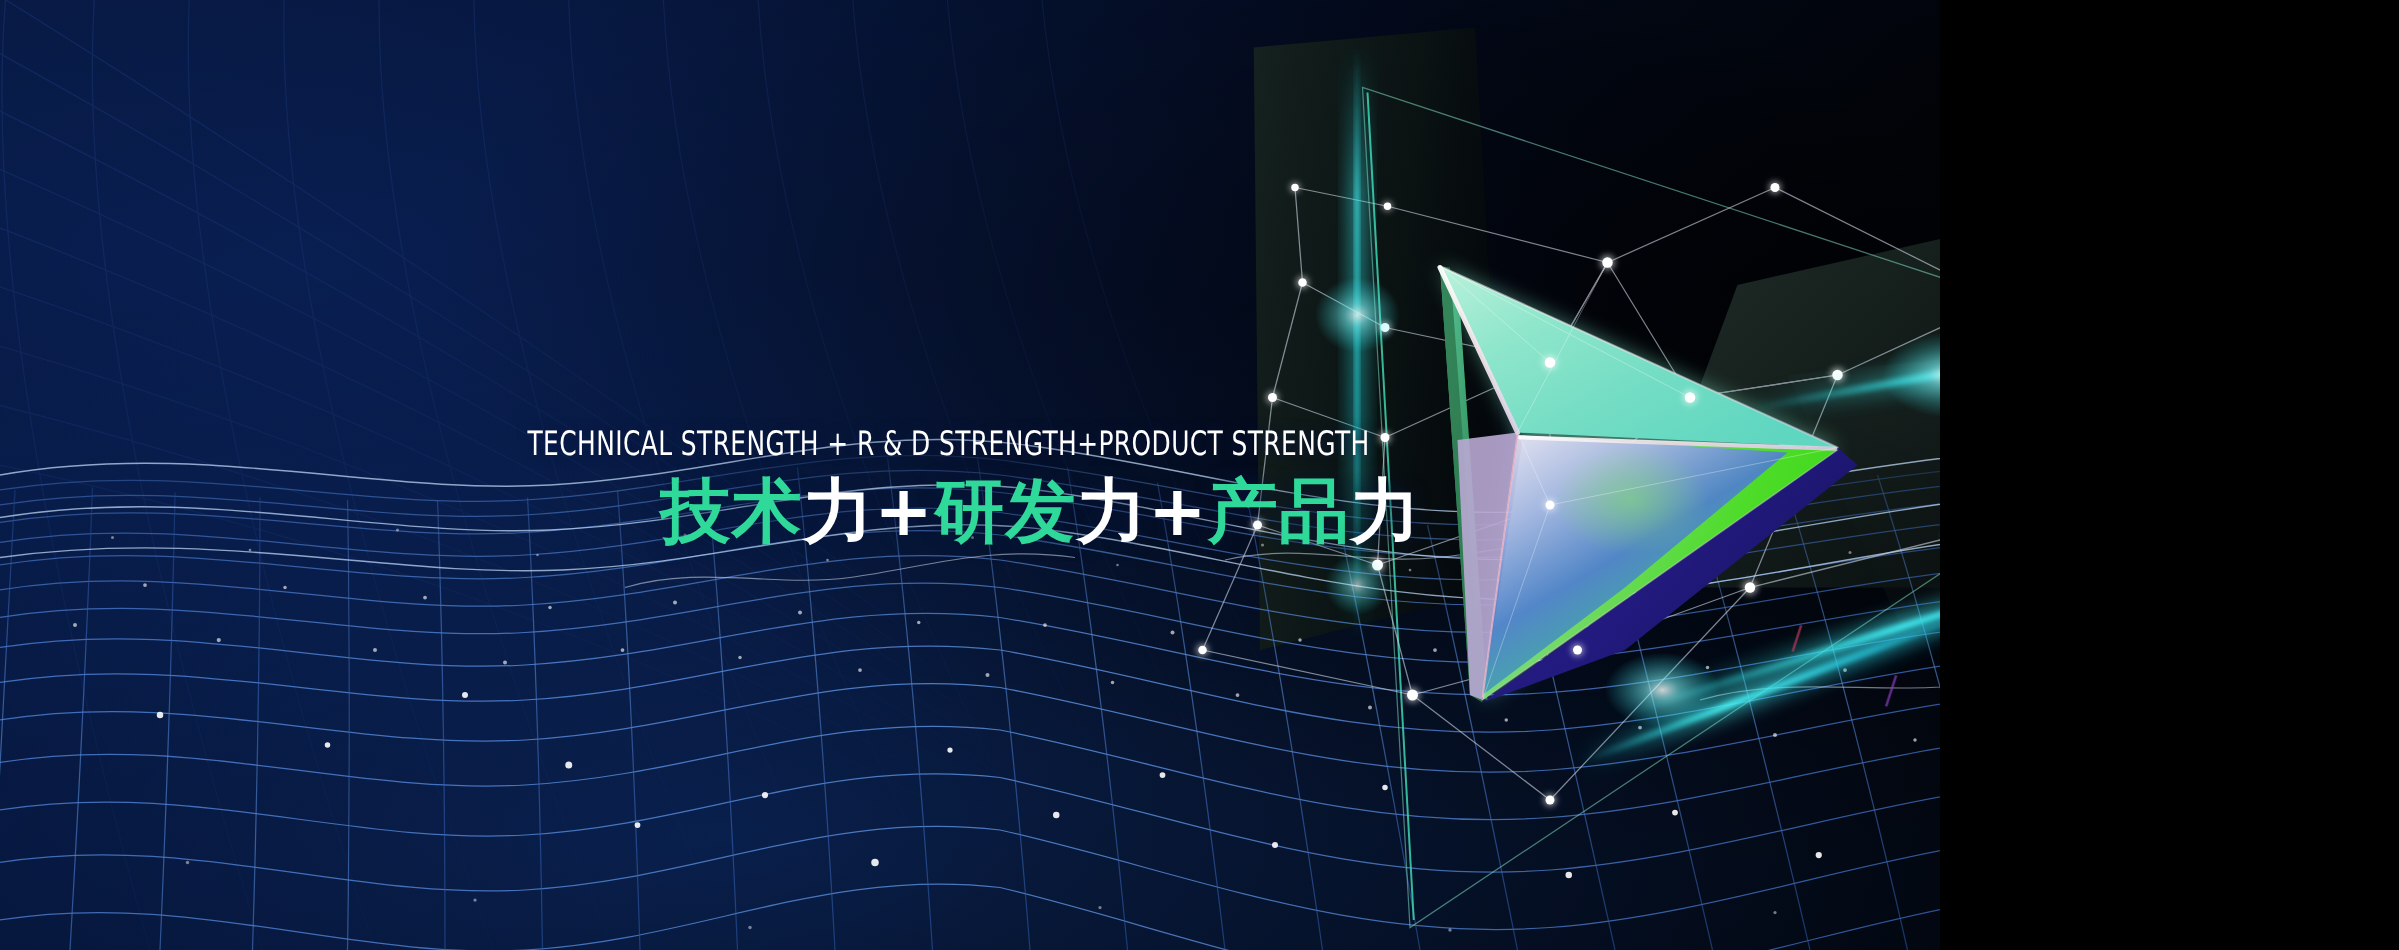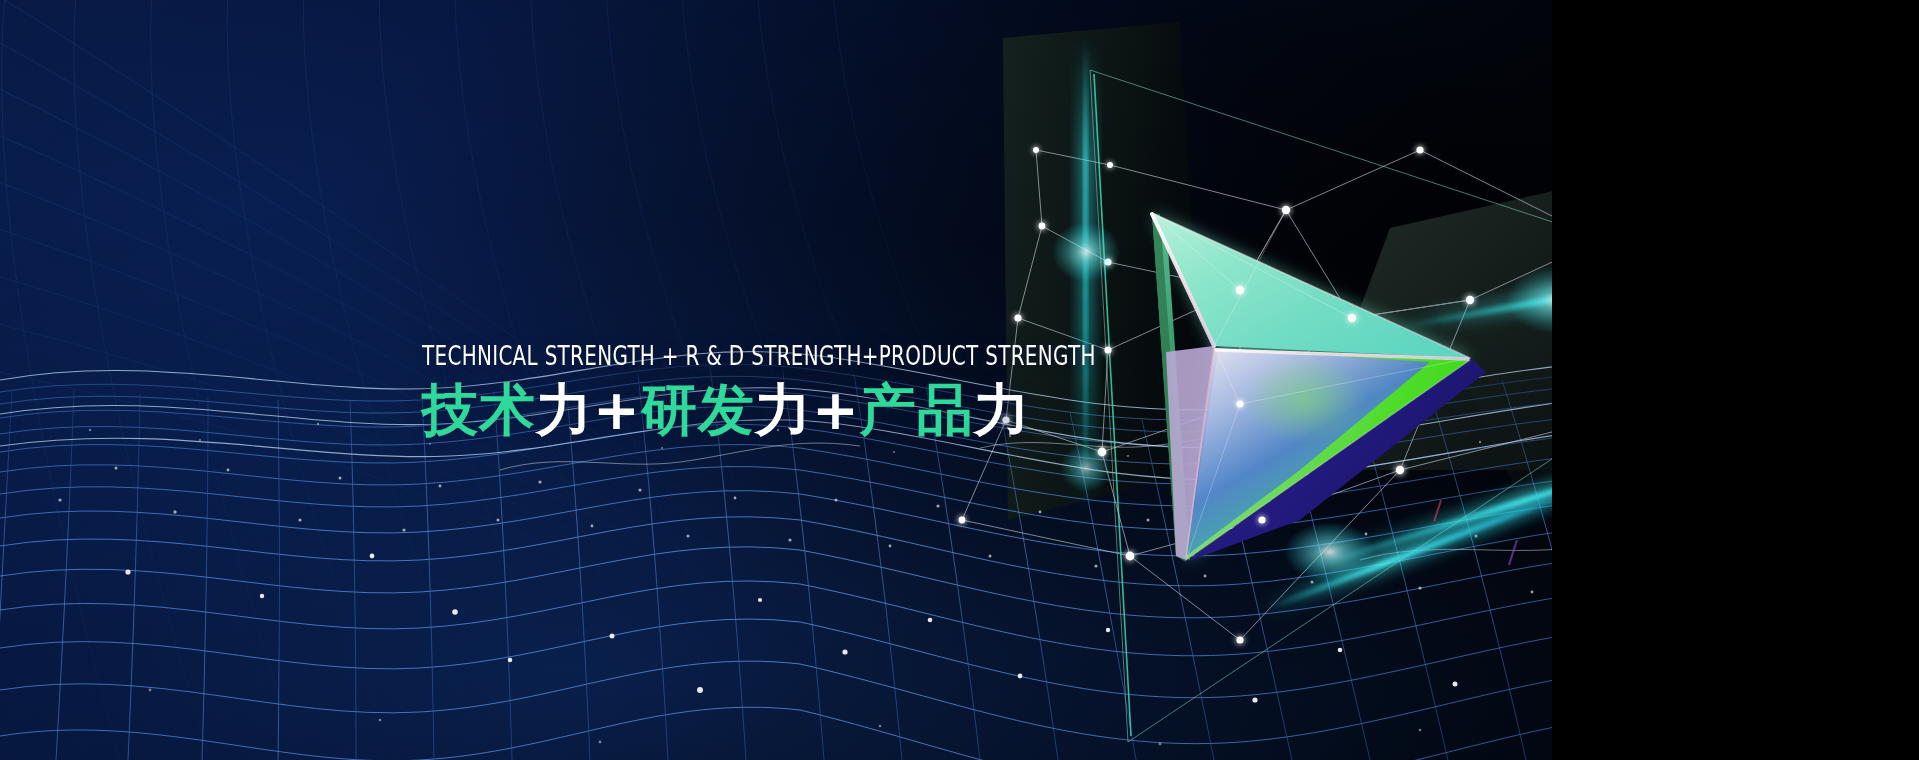--- a/index.html
+++ b/index.html
@@ -43,20 +43,21 @@
   #headline{
     margin-top:9px;
     font-family:"DejaVu Sans","Liberation Sans",sans-serif;
     font-size:56px;
     line-height:60px;
     font-weight:700;
     letter-spacing:1px;
     white-space:nowrap;
     color:#ffffff;
     text-shadow:0 0 14px rgba(5,20,60,.8);
+    text-align:center;
   }
   #headline .g{color:#2ed99a;}
   #headline .w{color:#ffffff;}
 </style>
 </head>
 <body>
 
 <div id="banner">
 
   <svg class="layer" viewBox="0 0 1919 760" preserveAspectRatio="none">

